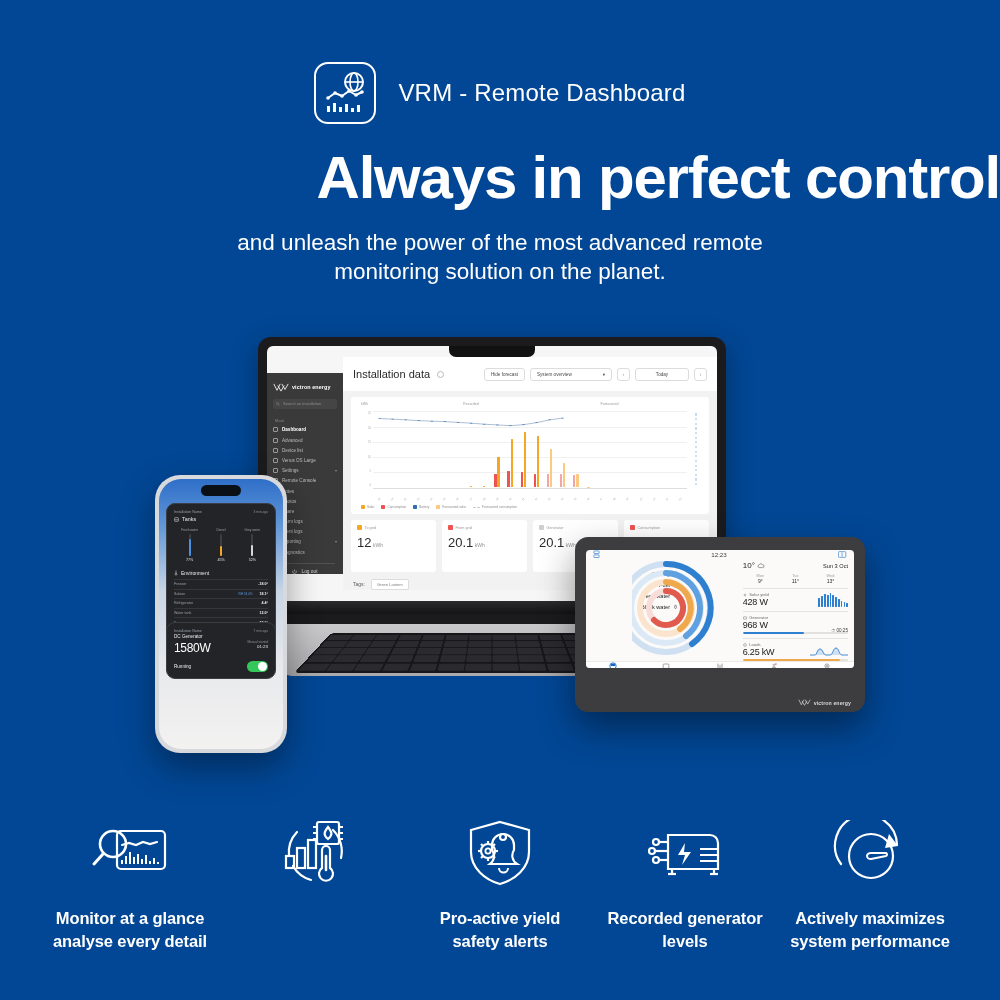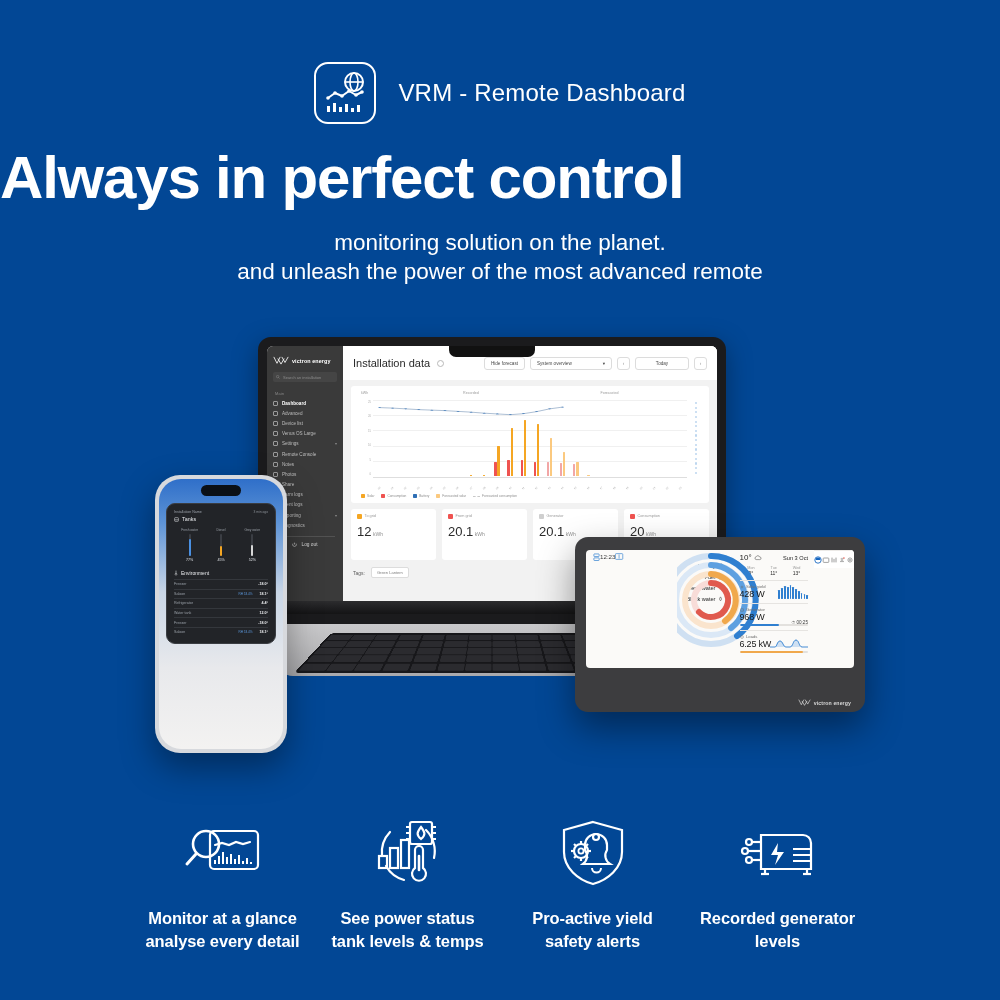--- a/index.html
+++ b/index.html
@@ -22,21 +22,21 @@
   }
   .brand-icon {
     width: 62px; height: 62px;
     border: 2.5px solid #fff;
     border-radius: 14px;
     position: relative;
   }
   .brand-title { font-size: 24px; font-weight: 400; letter-spacing: .2px; }
 
   .headline {
-    text-align: left;
+    text-align: right;
     font-size: 60px;
     font-weight: bold;
     letter-spacing: -1.2px;
     margin-top: 22px;
     line-height: 1.05;
   }
   .subhead {
     text-align: center;
     font-size: 22.5px;
     line-height: 1.28;
@@ -55,20 +55,21 @@
     padding: 9px 9px 10px 9px;
     box-shadow: 0 8px 26px rgba(0,0,0,.35);
   }
   .laptop-screen {
     position: relative;
     height: 255px;
     background: #f6f6f6;
     border-radius: 6px;
     overflow: hidden;
     display: flex;
+    align-items: center;
   }
   .notch {
     position: absolute; left: 50%; transform: translateX(-50%); top: 0;
     width: 86px; height: 11px; background: #111; border-radius: 0 0 7px 7px; z-index: 9;
   }
   .laptop-base {
     height: 13px; margin: 0 -9px;
     background: linear-gradient(#2c2c2e 0%, #1d1d1f 60%, #141415 100%);
     border-radius: 0 0 4px 4px;
   }
@@ -208,21 +209,21 @@
 
   
   .gx {
     position: absolute; left: 575px; top: 212px; width: 290px; height: 175px;
     background: #3d3d3f; border-radius: 13px; padding: 13px 11px 22px 11px;
     box-shadow: 0 16px 36px rgba(0,0,0,.42);
     z-index: 6;
   }
   .gx-screen {
     width: 100%; height: 118px; background: #fbfaf8; border-radius: 4px;
-    position: relative; overflow: hidden; display: flex; 
+    position: relative; overflow: hidden; display: flex; flex-direction: column;
   }
   .gx-status { height: 13px; display: flex; align-items: center; padding: 0 7px; }
   .gx-time { margin: 0 auto; font-size: 6.2px; color: #3b3b3b; }
   .gx-main { flex: 1; display: flex; }
   .gx-left { width: 57%; position: relative; }
   .gx-labels { position: absolute; left: 6px; top: 10px; text-align: right; width: 86px; }
   .gx-lbl { display: flex; align-items: center; justify-content: flex-end; gap: 3px; font-size: 5.6px; color: #232323; height: 11px; }
   .gx-lbl-ico { width: 5px; height: 6px; flex: none; }
   .gx-right { width: 43%; padding: 3px 6px 0 4px; display: flex; flex-direction: column; gap: 2px; }
   .gx-weather-top { display: flex; align-items: center; }
@@ -282,22 +283,22 @@
           <rect x="41" y="41" width="3" height="7"></rect>
       </g>
     </svg>
   </div>
   <div class="brand-title">VRM - Remote Dashboard</div>
 </div>
 
 <h1 class="headline">Always in perfect control</h1>
 
 <div class="subhead">
+  <div>and unleash the power of the most advanced remote</div>
   <div>monitoring solution on the planet.</div>
-  <div>and unleash the power of the most advanced remote</div>
 </div>
 
 <div class="stage">
 
   <div class="laptop">
     <div class="laptop-lid">
       <div class="laptop-screen">
         <div class="notch"></div>
 
         <div class="vrm-side">
@@ -756,20 +757,38 @@
             <span class="env-mid"></span>
             <span class="env-val">-18.0°</span>
           </div>
         <div class="env-row">
             <span class="env-name">Saloon</span>
             <span class="env-mid">RH 53.4%</span>
             <span class="env-val">18.1°</span>
           </div>
       </div>
 
+      <div class="pcard pcard-gen">
+        <div class="pc-hd">
+          <span class="pc-name">Installation Name</span>
+          <span class="pc-ago">7 min ago</span>
+        </div>
+        <div class="gen-title">DC Generator</div>
+        <div class="gen-power">1580W</div>
+        <div class="gen-right">
+          <div class="gen-rl">Manual started</div>
+          <div class="gen-rv">01:23</div>
+        </div>
+        <div class="gen-foot">
+          <span class="gen-status">Running</span>
+          <span class="toggle">
+              <span class="toggle-knob"></span>
+            </span>
+        </div>
+      </div>
     </div>
   </div>
 
   <div class="gx">
     <div class="gx-screen">
       <div class="gx-status">
         <svg width="7" height="8" viewBox="0 0 8 9">
             <rect x="1" y="1" width="6" height="3" rx=".6" fill="none" stroke="#2f7fd0" stroke-width=".8"></rect>
             <rect x="1" y="5.5" width="6" height="3" rx=".6" fill="none" stroke="#2f7fd0" stroke-width=".8"></rect>
           </svg>
@@ -991,24 +1010,20 @@
             <line x1="64" y1="15" x2="68" y2="15"></line>
             <line x1="64" y1="21" x2="68" y2="21"></line>
             <line x1="38" y1="9" x2="42" y2="9"></line>
             <line x1="38" y1="15" x2="42" y2="15"></line>
             <line x1="38" y1="21" x2="42" y2="21"></line>
           </g>
         <path d="M47 32 a4 4 0 0 1 8 0 v18 a7 7 0 1 1 -8 0 Z"></path>
         <line x1="51" y1="38" x2="51" y2="52" stroke-width="2.6" stroke-linecap="round"></line>
       </svg>
     </div>
-    <div class="feature-label">
-      <div>See power status</div>
-      <div>tank levels &amp; temps</div>
-    </div>
   </div>
 
   <div class="feature">
     <div class="feature-icon">
       <svg width="74" height="70" viewBox="0 0 74 70" fill="none" stroke="#fff" stroke-width="2.2">
         <path d="M37 4 L66 12 V34 C66 50 52 62 37 66 C22 62 8 50 8 34 V12 Z"></path>
         <circle cx="40" cy="19" r="3"></circle>
         <path d="M27 46 L54 46 A10 10 0 0 1 51 32 V27 A11 11 0 0 0 29 27 V32 A10 10 0 0 1 27 46Z"></path>
         <path d="M36 50 a4.5 4.5 0 0 0 9 0" stroke-width="2"></path>
         <circle cx="25" cy="33" r="7"></circle>
@@ -1052,14 +1067,28 @@
         <line x1="26" y1="49" x2="34" y2="49"></line>
           <line x1="68" y1="49" x2="76" y2="49"></line>
       </svg>
     </div>
     <div class="feature-label">
       <div>Recorded generator</div>
       <div>levels</div>
     </div>
   </div>
 
+  <div class="feature">
+    <div class="feature-icon">
+      <svg width="78" height="66" viewBox="0 0 78 66" fill="none" stroke="#fff" stroke-width="2.2">
+        <circle cx="40" cy="36" r="22"></circle>
+        <path d="M10 44 A31 31 0 1 1 66 25" stroke-linecap="round"></path>
+        <path d="M58 14 L67 26 L54 28 Z" fill="#fff" stroke="none"></path>
+        <path d="M36 36 a4 3 0 0 1 4 -3 L55 33 a1.6 1.6 0 0 1 0 3 L40 39 a4 3 0 0 1 -4 -3Z" stroke-width="2"></path>
+      </svg>
+    </div>
+    <div class="feature-label">
+      <div>Actively maximizes</div>
+      <div>system performance</div>
+    </div>
+  </div>
 
 </div>
 
 </body></html>

